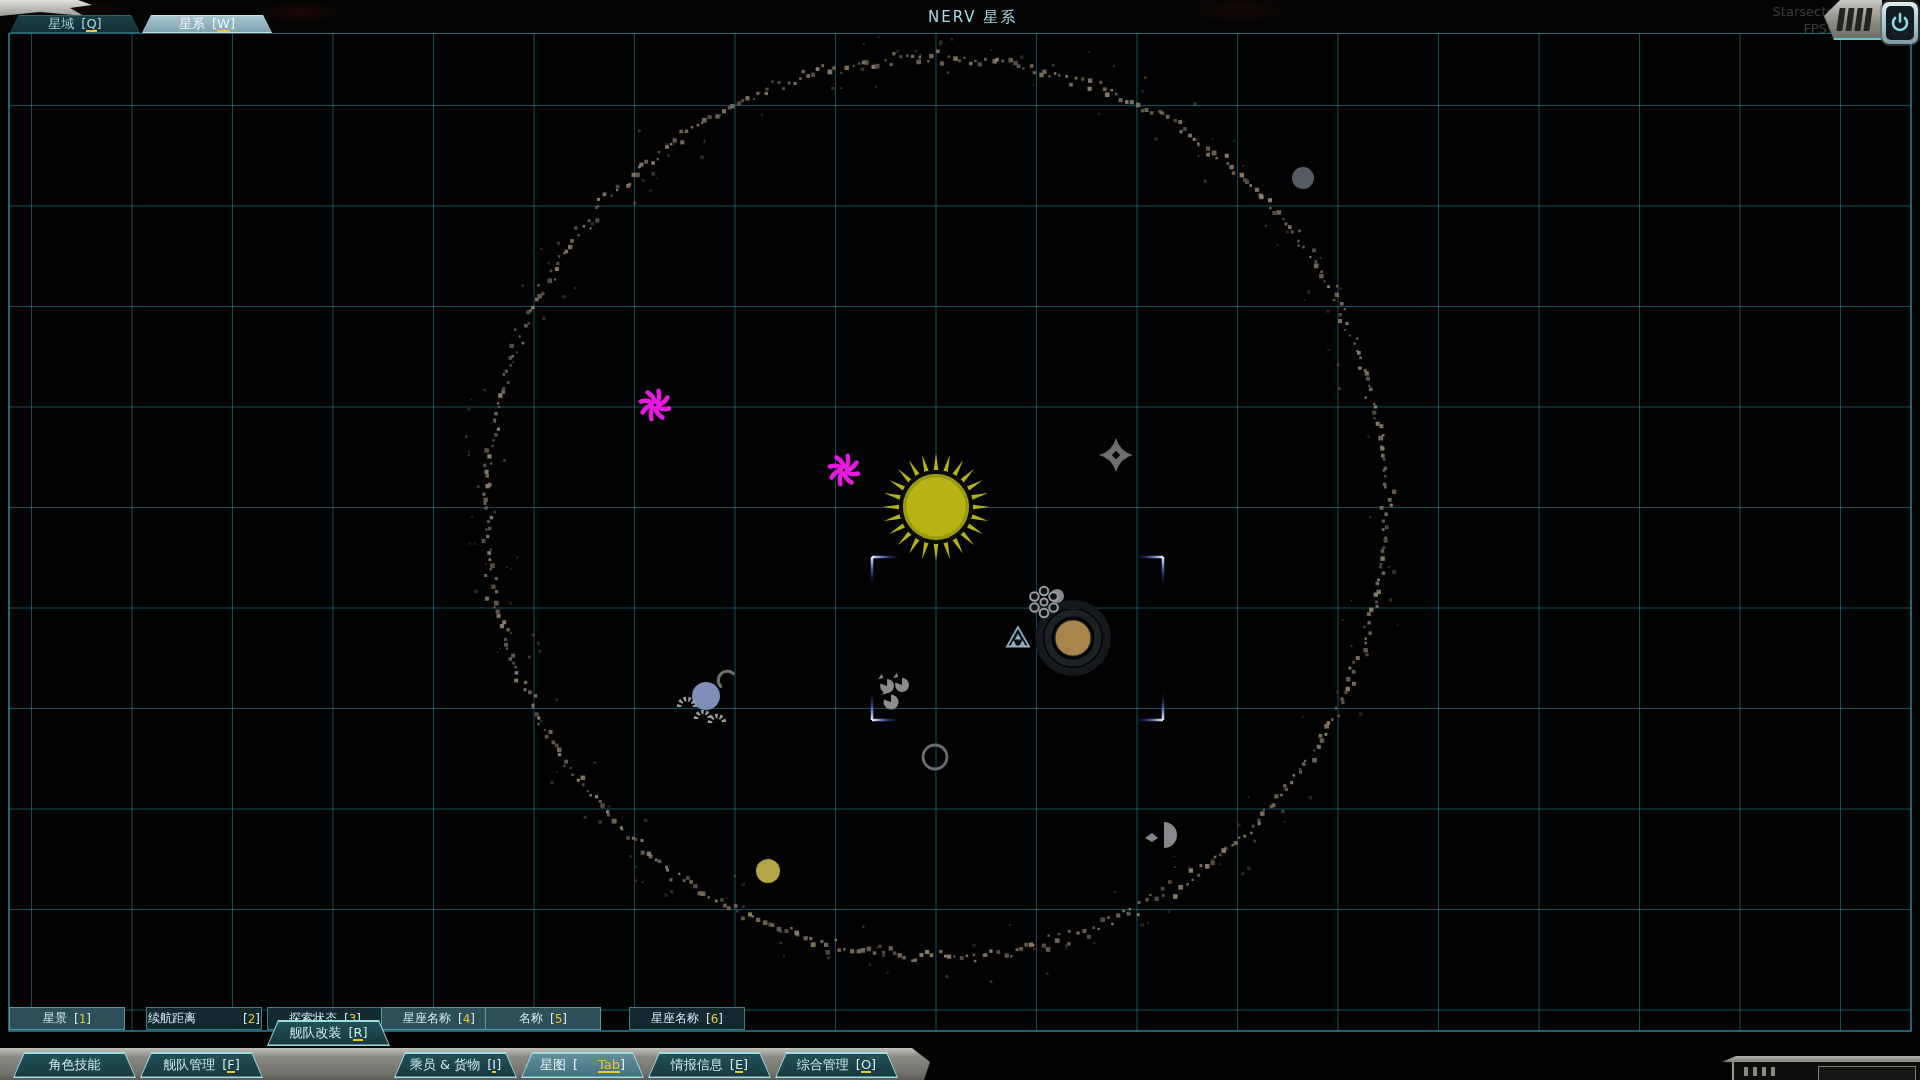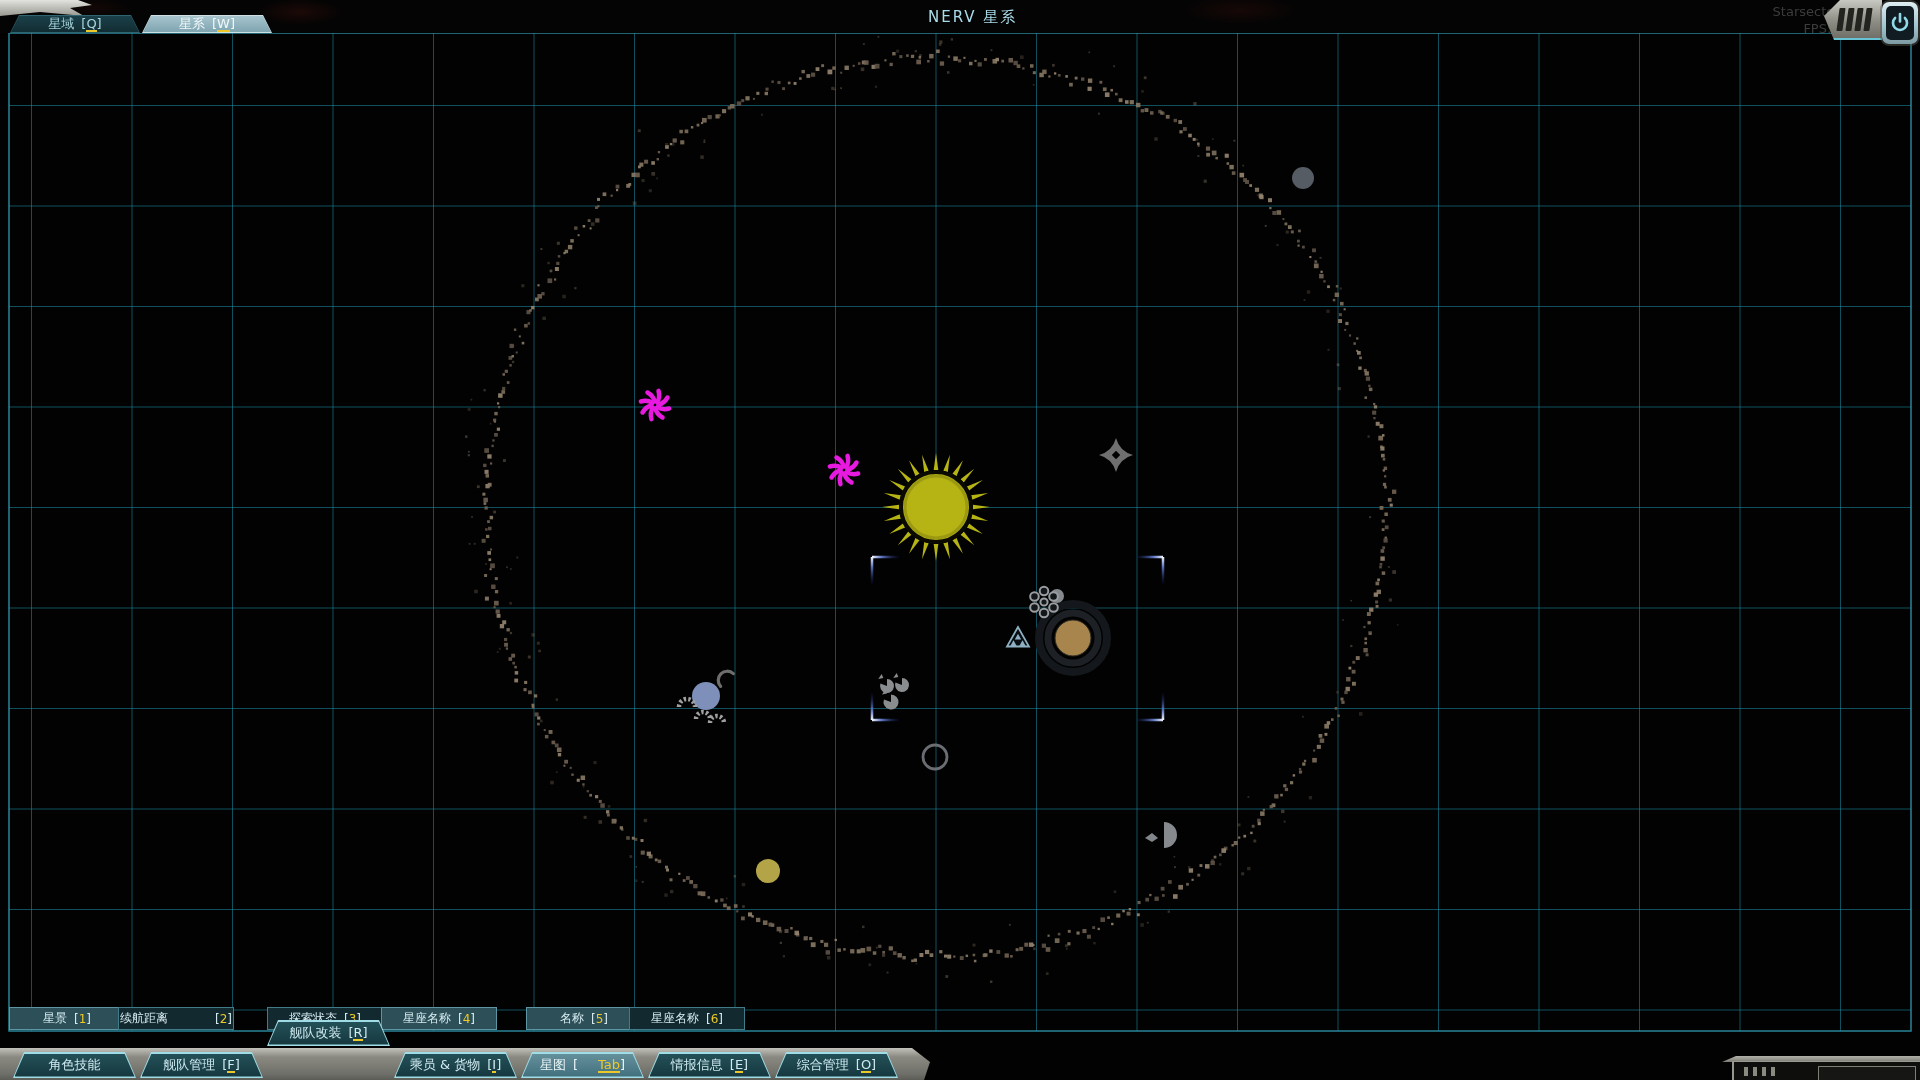--- a/index.html
+++ b/index.html
@@ -987,33 +987,33 @@
         </svg>
       </div>
     </div>
   </div>
 
   <div id="toggles-root">
       <div class="toggle-btn on" style="left: 9px;">
         <span>星景</span>
         <span class="hk-wrap">[<span class="num">1</span>]</span>
       </div>
-      <div class="toggle-btn" style="left: 118px; gap: 40px;">
+      <div class="toggle-btn" style="left: 146px; gap: 40px;">
         <span>续航距离</span>
         <span class="hk-wrap">[<span class="num">2</span>]</span>
       </div>
       <div class="toggle-btn" style="left: 267px;">
         <span>探索状态</span>
         <span class="hk-wrap">[<span class="num">3</span>]</span>
       </div>
       <div class="toggle-btn on" style="left: 381px;">
         <span>星座名称</span>
         <span class="hk-wrap">[<span class="num">4</span>]</span>
       </div>
-      <div class="toggle-btn on" style="left: 526px;">
+      <div class="toggle-btn on" style="left: 485px;">
         <span>名称</span>
         <span class="hk-wrap">[<span class="num">5</span>]</span>
       </div>
       <div class="toggle-btn" style="left: 629px;">
         <span>星座名称</span>
         <span class="hk-wrap">[<span class="num">6</span>]</span>
       </div>
     </div>
 
   <div id="taskbar">

